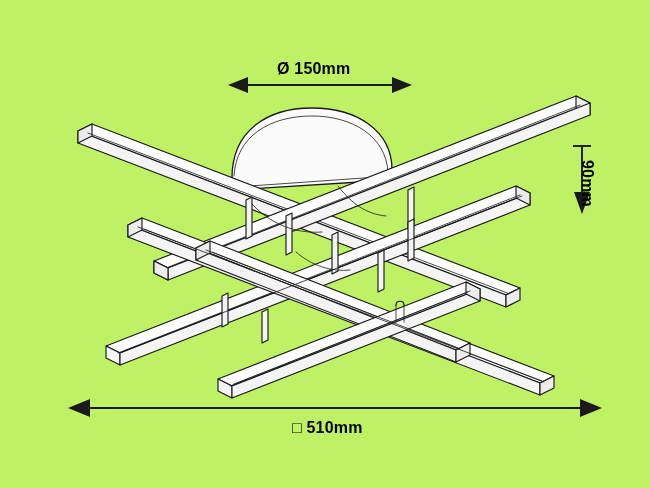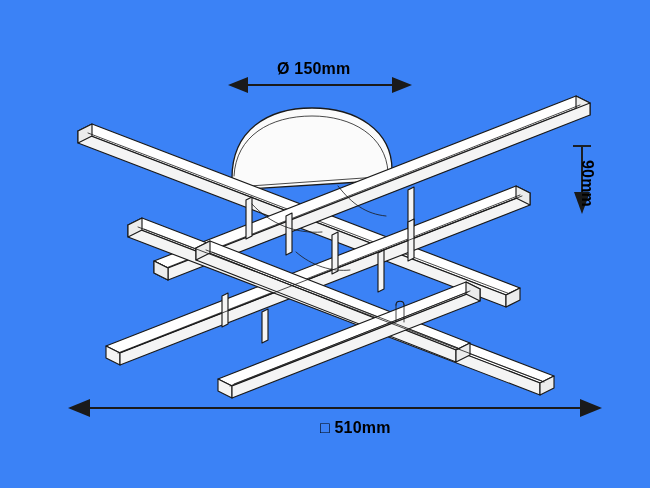--- a/index.html
+++ b/index.html
@@ -10,21 +10,21 @@
   body {
     width: 650px;
     height: 488px;
     font-family: "Liberation Sans", sans-serif;
     overflow: hidden;
   }
   #drawing-root {
     position: relative;
     width: 650px;
     height: 488px;
-    background: #3b82f6;
+    background: #bef264;
   }
   svg.canvas {
     position: absolute;
     top: 0;
     left: 0;
     width: 650px;
     height: 488px;
     display: block;
   }
   .dim-label {
@@ -36,21 +36,20 @@
     white-space: nowrap;
     letter-spacing: 0.2px;
   }
   #label-diameter {
     left: 277px;
     top: 60px;
   }
   #label-width {
     left: 292px;
     top: 419px;
-    margin-left: 28px;
   }
   #label-height {
     left: 596px;
     top: 160px;
     transform: rotate(90deg);
     transform-origin: left top;
   }
 </style>
 </head>
 <body>

